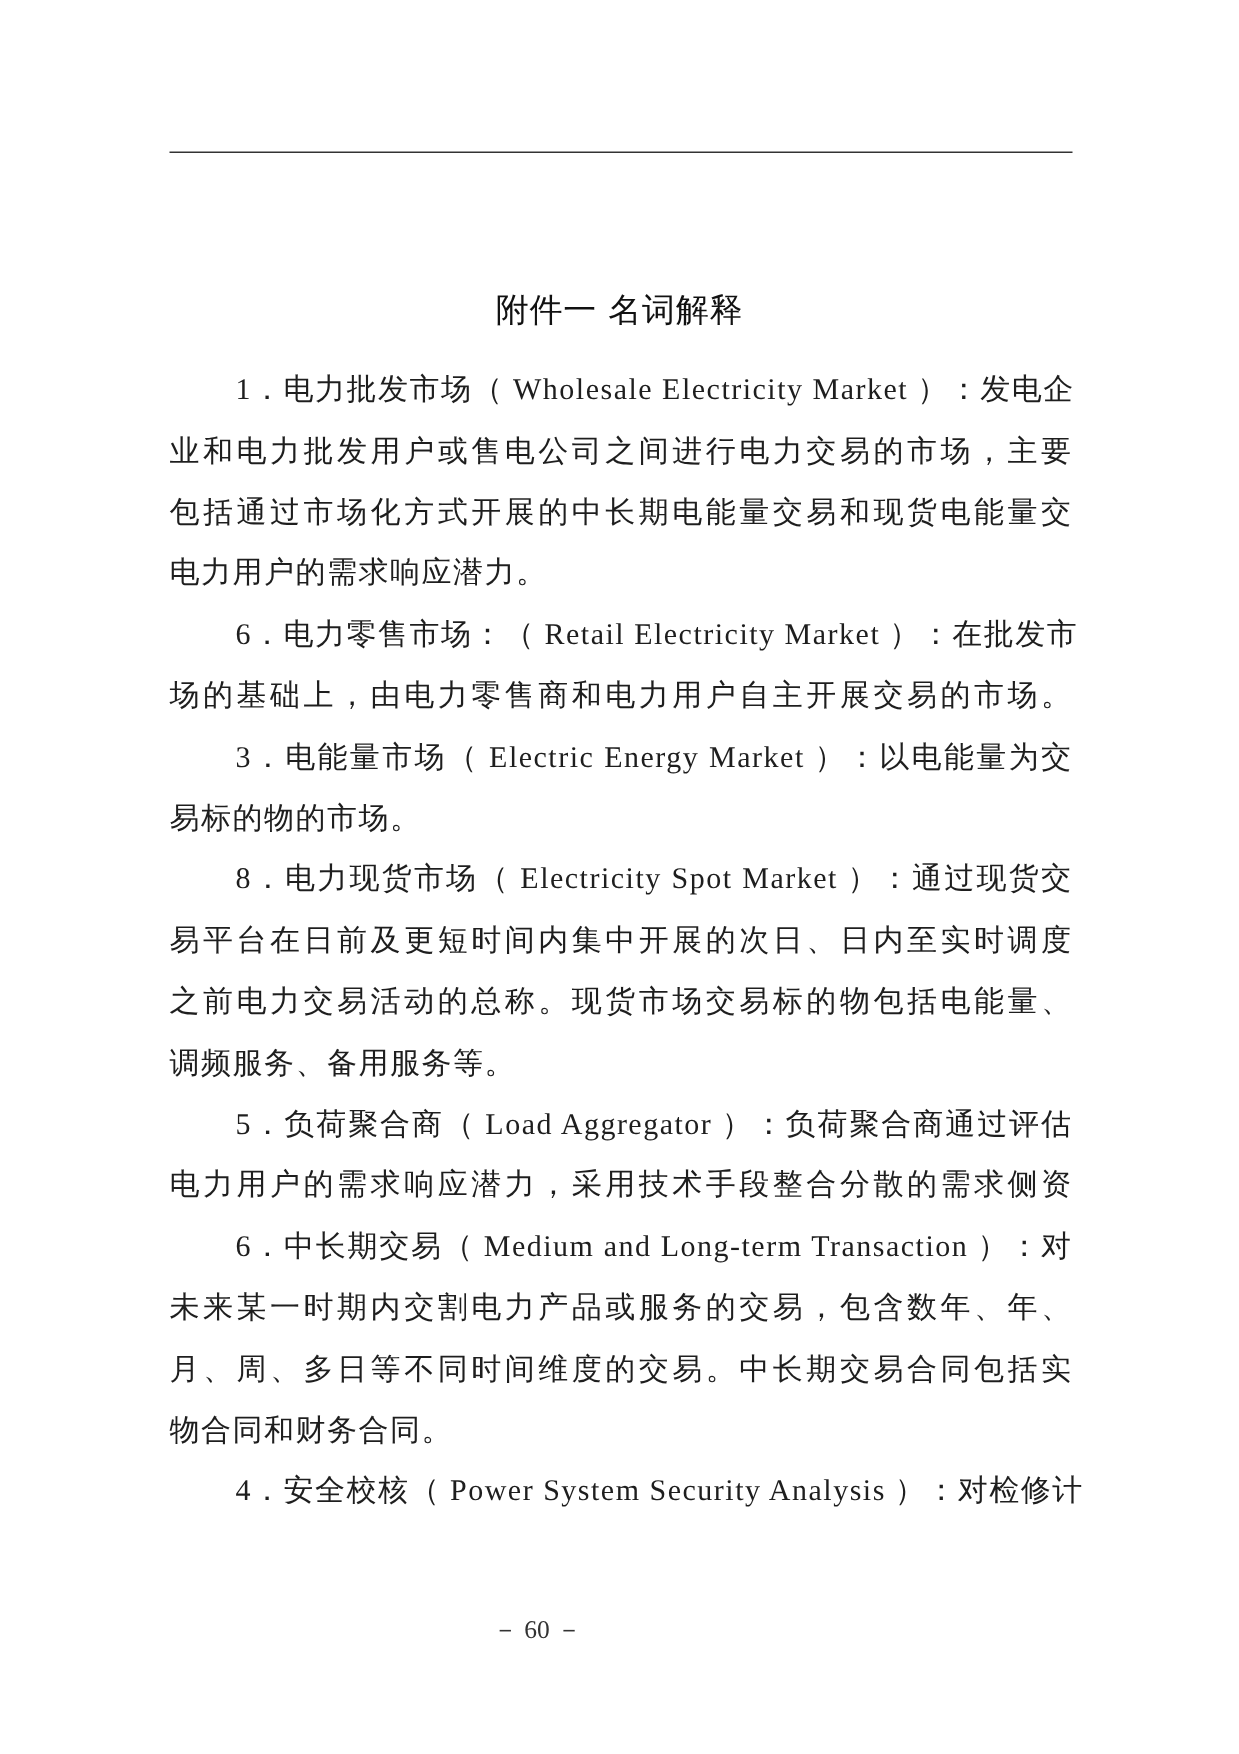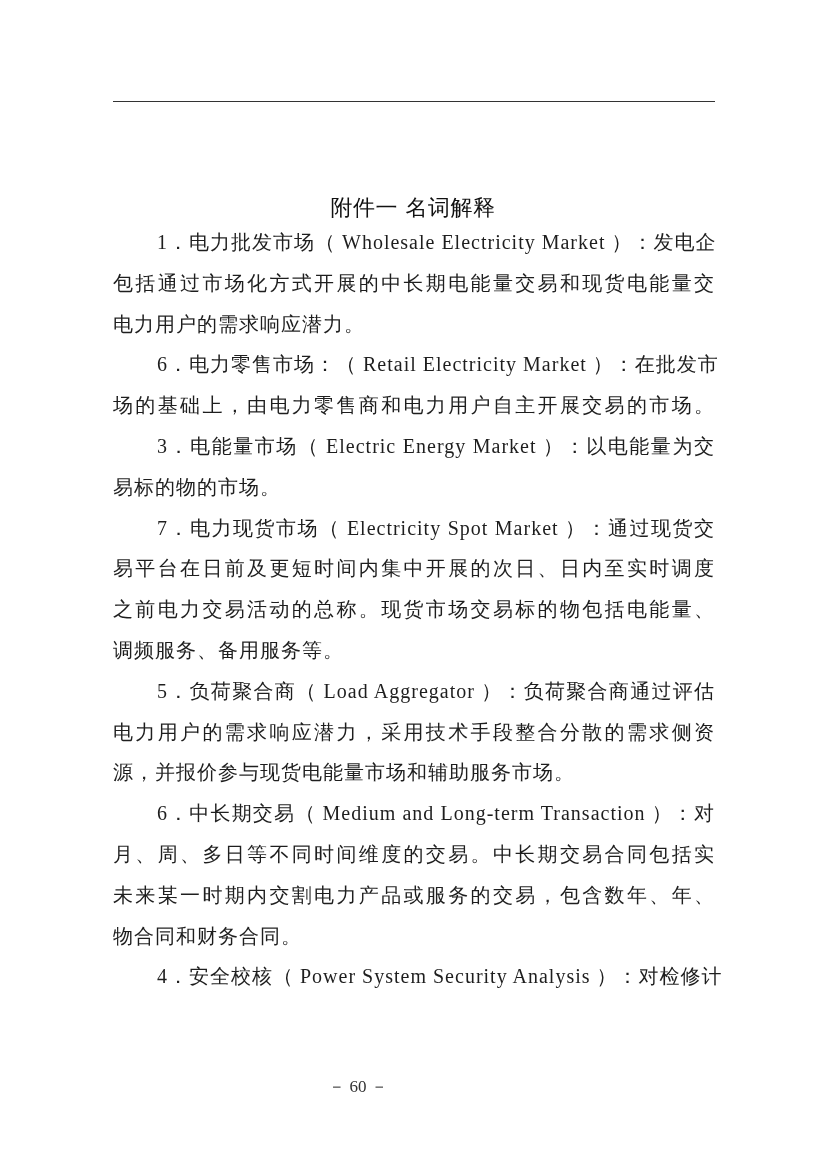--- a/index.html
+++ b/index.html
@@ -31,21 +31,21 @@
       text-align: center;
       font-family: "DejaVu Sans", "Liberation Sans", sans-serif;
       font-size: 22px;
       line-height: 30px;
       color: #111111;
       letter-spacing: 0.5px;
     }
     .body {
       position: absolute;
       left: 113px;
-      top: 222px;
+      top: 240px;
       width: 602px;
     }
     .line {
       height: 40.8px;
       line-height: 40.8px;
       font-size: 20px;
       white-space: nowrap;
       text-align: justify;
       text-align-last: justify;
       letter-spacing: 1px;
@@ -73,51 +73,51 @@
 <body>
 
 <div class="header-rule"></div>
 
 <div class="title">附件一  名词解释</div>
 
 <div class="body">
 
   <div>
     <div class="line indent">1．电力批发市场（ Wholesale Electricity Market ）：发电企</div>
+    <div class="line">业和电力批发用户或售电公司之间进行电力交易的市场，主要</div>
     <div class="line">包括通过市场化方式开展的中长期电能量交易和现货电能量交</div>
     <div class="line last">电力用户的需求响应潜力。</div>
   </div>
 
   <div>
     <div class="line indent">6．电力零售市场：（ Retail Electricity Market ）：在批发市</div>
     <div class="line">场的基础上，由电力零售商和电力用户自主开展交易的市场。</div>
   </div>
 
   <div>
     <div class="line indent">3．电能量市场（ Electric Energy Market ）：以电能量为交</div>
     <div class="line last">易标的物的市场。</div>
   </div>
 
   <div>
-    <div class="line indent">7．电力现货市场（ Electricity Spot Market ）：通过现货交</div>
+    <div class="line indent">8．电力现货市场（ Electricity Spot Market ）：通过现货交</div>
     <div class="line">易平台在日前及更短时间内集中开展的次日、日内至实时调度</div>
     <div class="line">之前电力交易活动的总称。现货市场交易标的物包括电能量、</div>
     <div class="line last">调频服务、备用服务等。</div>
   </div>
 
   <div>
     <div class="line indent">5．负荷聚合商（ Load Aggregator ）：负荷聚合商通过评估</div>
     <div class="line">电力用户的需求响应潜力，采用技术手段整合分散的需求侧资</div>
-    <div class="line last">源，并报价参与现货电能量市场和辅助服务市场。</div>
   </div>
 
   <div>
     <div class="line indent">6．中长期交易（ Medium and Long-term Transaction ）：对</div>
+    <div class="line">未来某一时期内交割电力产品或服务的交易，包含数年、年、</div>
     <div class="line">月、周、多日等不同时间维度的交易。中长期交易合同包括实</div>
-    <div class="line">未来某一时期内交割电力产品或服务的交易，包含数年、年、</div>
     <div class="line last">物合同和财务合同。</div>
   </div>
 
   <div>
     <div class="line indent">4．安全校核（ Power System Security Analysis ）：对检修计</div>
   </div>
 
 </div>
 
 <div class="page-number">－ 60 －</div>

